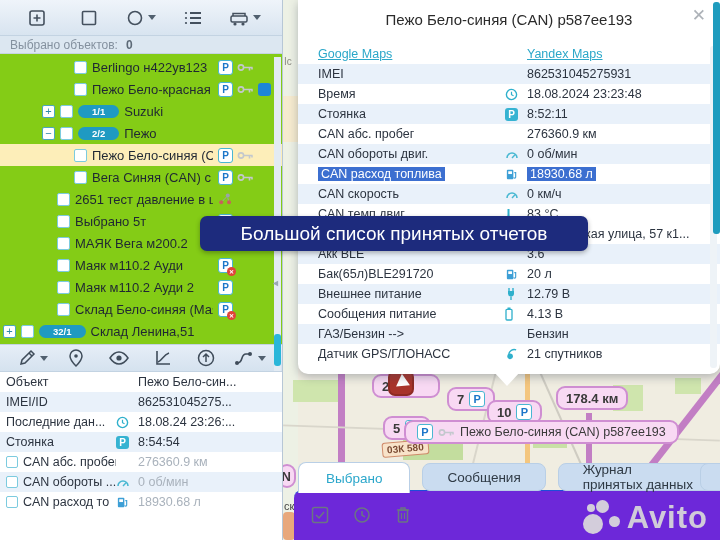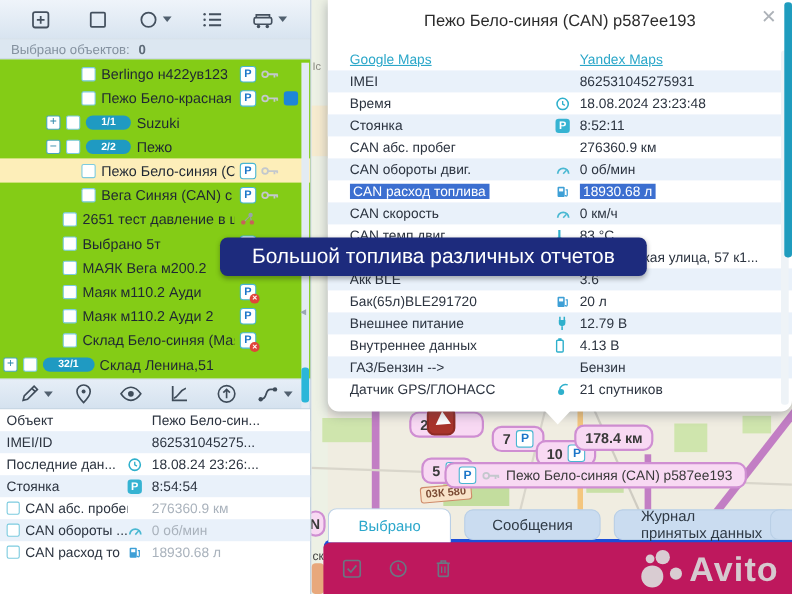--- a/index.html
+++ b/index.html
@@ -40,21 +40,21 @@
   .m-p { width:16px; height:16px; background:#fff; border:1px solid #49b6d2; border-radius:3px;
          color:#1c76c9; font-size:11px; font-weight:bold; display:inline-flex; align-items:center; justify-content:center; flex:0 0 auto; }
   .m-key { display:inline-flex; align-items:center; }
   .m-arrow { position:absolute; left:14px; top:-6px; width:26px; height:26px; background:#a8342b;
              border-radius:7px; border:2px solid #8e2b24; display:flex; align-items:center; justify-content:center; }
   .m-arrow i { width:0; height:0; border-left:7px solid transparent; border-right:7px solid transparent;
                border-bottom:12px solid #fff; transform:rotate(-125deg); display:block; }
   #m-veh2 { left:372px; top:374px; padding-right:10px; width:68px; }
   #m-veh7 { left:447px; top:387px; }
   #m-veh10 { left:487px; top:400px; }
-  #m-dist { left:522px; top:386px; }
+  #m-dist { left:556px; top:386px; }
   #m-veh5 { left:383px; top:416px; }
   #m-main { left:404px; top:420px; font-weight:normal; font-size:12.5px; z-index:13; padding:2px 11px; }
   #m-main .m-p { order:1; } #m-main .m-key { order:2; } #m-main .m-text { order:3; }
   #m-plate { left:382px; top:441px; background:#f8e3c9; border:1px solid #cf8b6a; border-radius:3px;
              font-size:10px; color:#7a4a33; padding:0 4px; height:15px; transform:rotate(-5deg); }
   #m-partial { left:278px; top:464px; width:18px; overflow:hidden; justify-content:flex-end; padding:1px 3px; }
 
   
   .sidebar { position:absolute; left:0; top:0; width:283px; height:540px; background:#fff;
              border-right:1px solid #b7c7d6; z-index:30; }
@@ -130,22 +130,22 @@
 
   
   .tabbar { position:absolute; left:283px; right:0; top:462px; height:30px; z-index:16;
             display:flex; gap:12px; padding-left:15px; }
   .tab { height:28px; margin-top:1px; background:#cadcf0; border:1px solid #b9cfe6; border-radius:8px;
          display:flex; align-items:center; padding:0 24px; font-size:13.5px; color:#2f3a45; }
   .tab.active { height:31px; margin-top:0; background:#fff; border-bottom:none; border-radius:8px 8px 0 0;
                 color:#2ba7cb; padding:0 27px; }
   .tab-stub { position:absolute; right:-10px; top:1px; width:30px; height:28px; background:#cadcf0;
               border:1px solid #b9cfe6; border-radius:8px; }
-  .content-panel { position:absolute; left:294px; right:0; top:490px; bottom:0; background:#be185d;
-                   border-top-left-radius:8px; z-index:15; border-top:3px solid #1d4ed8; }
+  .content-panel { position:absolute; left:294px; right:0; top:490px; bottom:0; background:#6d28d9;
+                   border-top-left-radius:8px; z-index:15; border-top:1px solid #1d4ed8; }
   .panel-icons { display:flex; gap:22px; padding:14px 0 0 16px; align-items:center; }
   .watermark { position:absolute; right:12px; bottom:4px; display:flex; align-items:center; gap:4px; opacity:.92; }
   .wm-circles { position:relative; width:40px; height:36px; }
   .wm-circles i { position:absolute; background:#dcdcdc; border-radius:50%; display:block; }
   .wm-c1 { width:20px; height:20px; left:0; top:14px; }
   .wm-c2 { width:13px; height:13px; left:13px; top:0; }
   .wm-c3 { width:11px; height:11px; left:26px; top:16px; }
   .wm-c4 { width:8px; height:8px; left:4px; top:4px; }
   .wm-text { font-size:31px; font-weight:bold; color:#d9d9d9; letter-spacing:1px; }
 </style>
@@ -635,21 +635,21 @@
       <span class="pico">
         <svg width="12" height="14" viewBox="0 0 12 14">
           <path d="M4 1v3M8 1v3" stroke="#2fb0cc" stroke-width="1.4"></path>
           <path d="M3 4h6v2.5a3 3 0 0 1-6 0z" fill="#2fb0cc"></path>
           <line x1="6" y1="9.5" x2="6" y2="13" stroke="#2fb0cc" stroke-width="1.4"></line>
         </svg>
       </span>
       <span class="pval"><span class="v">12.79 В</span></span>
     </div>
     <div class="prow">
-      <span class="plbl"><span class="l">Внутреннее данных</span></span>
+      <span class="plbl"><span class="l">Сообщения питание</span></span>
       <span class="pico">
         <svg width="8" height="14" viewBox="0 0 8 14">
           <rect x="2.5" y="0.5" width="3" height="1.6" fill="#2fb0cc"></rect>
           <rect x="1" y="2.3" width="6" height="10.7" rx="1" fill="none" stroke="#2fb0cc" stroke-width="1.3"></rect>
         </svg>
       </span>
       <span class="pval"><span class="v">4.13 В</span></span>
     </div>
     <div class="prow shaded">
       <span class="plbl"><span class="l">ГАЗ/Бензин --&gt;</span></span>
@@ -665,21 +665,21 @@
         </svg>
       </span>
       <span class="pval"><span class="v">21 спутников</span></span>
     </div>
 
   <div class="pscroll"></div>
   <div class="pthumb"></div>
 </div>
 <div class="popup-notch"></div>
 
-<div class="banner">Большой топлива различных отчетов</div>
+<div class="banner">Большой список принятых отчетов</div>
 
 <div class="tabbar">
   <div class="tab active">
       <span>Выбрано</span>
     </div>
     <div class="tab">
       <span>Сообщения</span>
     </div>
     <div class="tab">
       <span>Журнал принятых данных</span>

